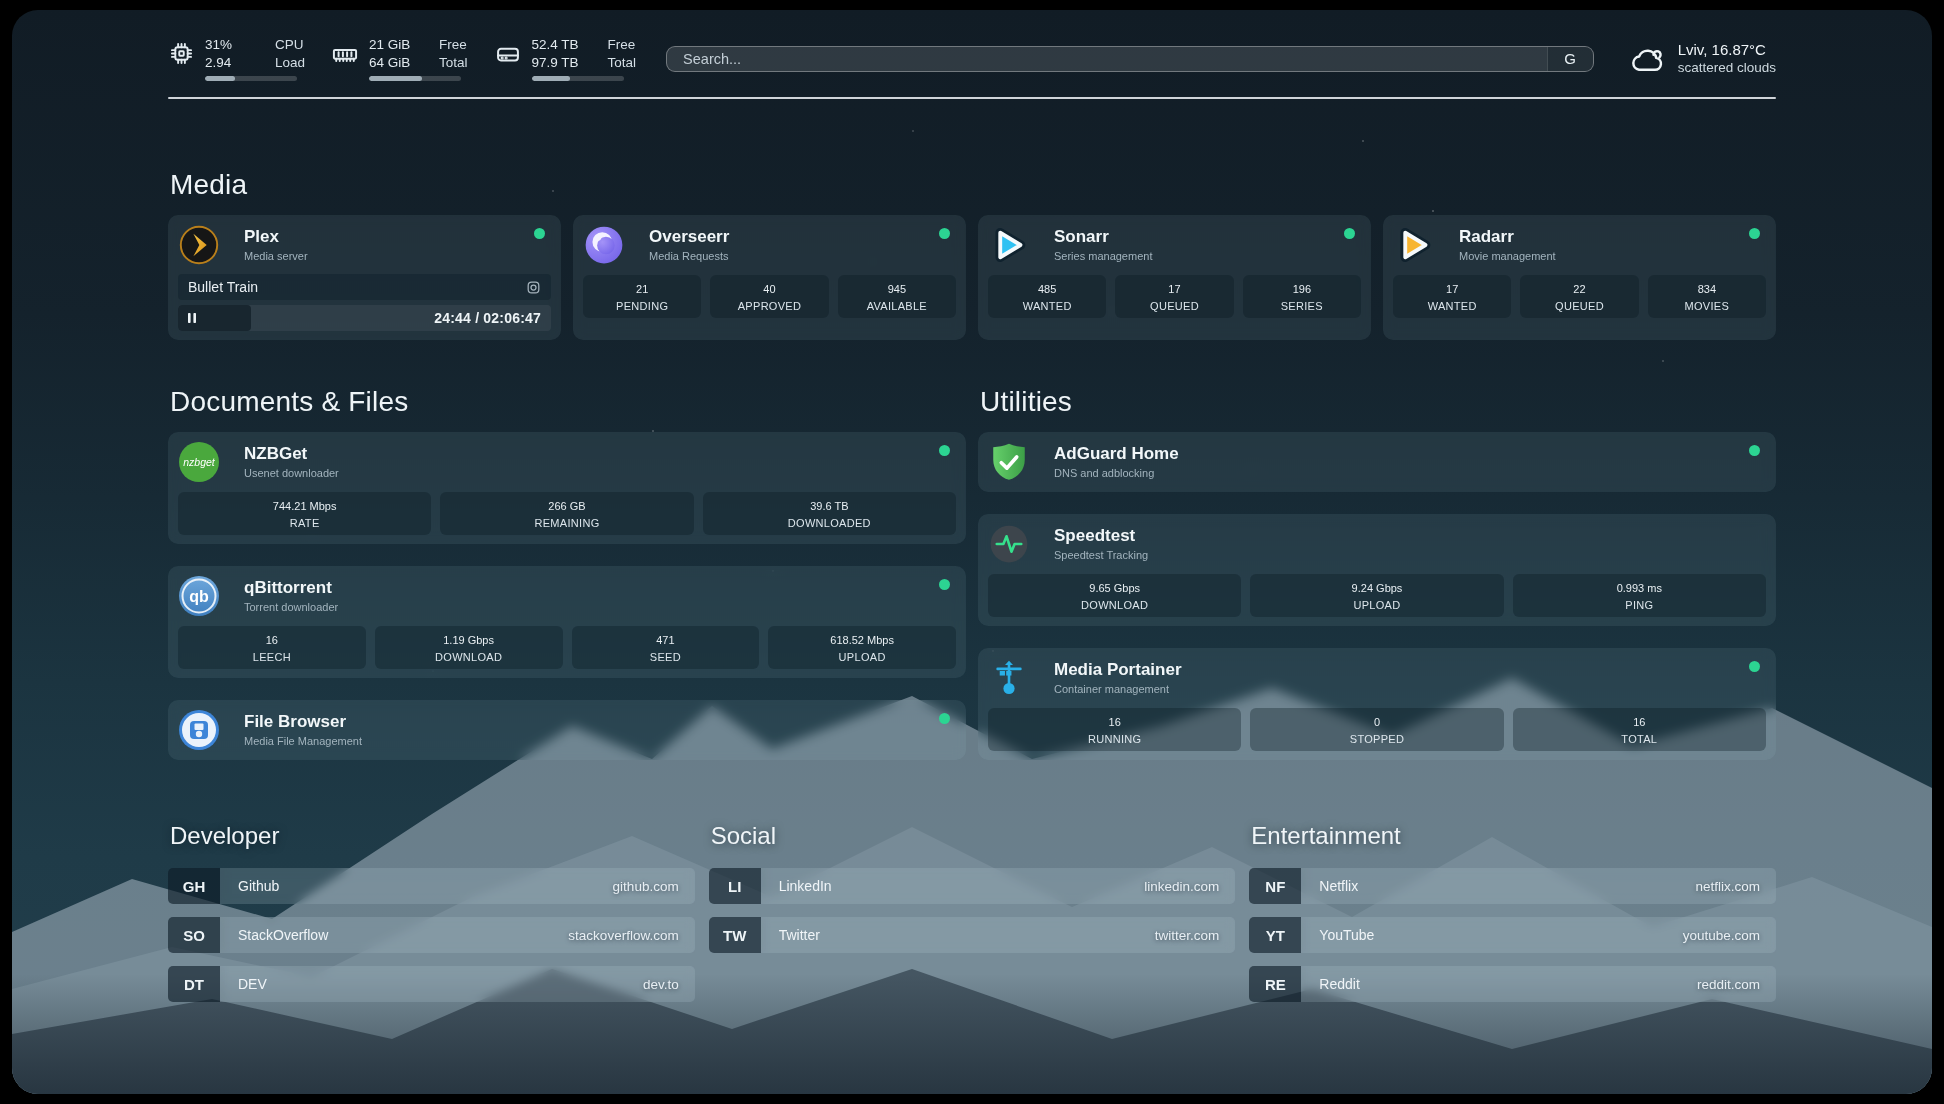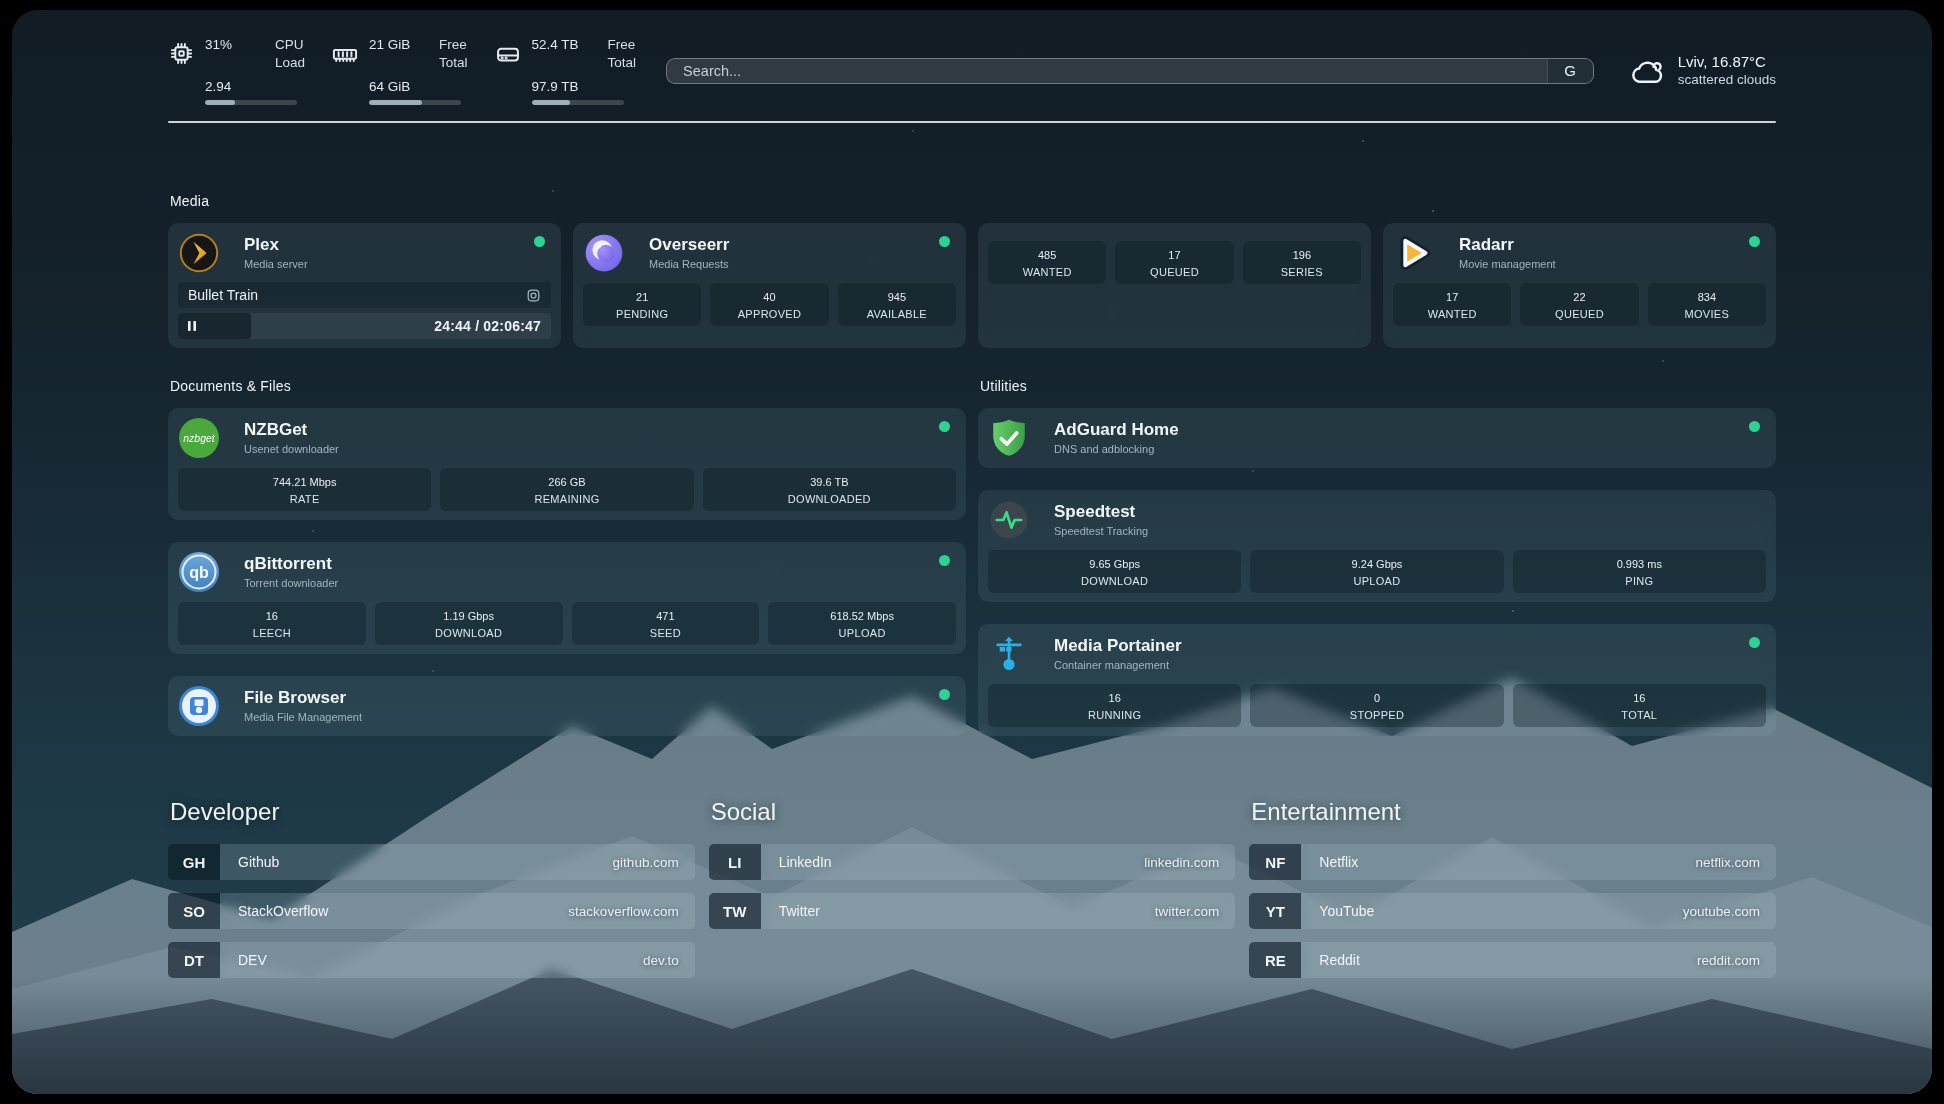--- a/index.html
+++ b/index.html
@@ -24,41 +24,41 @@
       860px 250px 0 0 rgba(255,255,255,.22), 1350px 130px 0 0 rgba(255,255,255,.25);
   }
   .content { position:relative; width:1608px; margin:0 auto; color:#eaf1f5; }
 
   
   .topbar { display:flex; align-items:center; padding-top:26px; }
   .resources { display:flex; align-items:center; gap:26px; }
   .res { display:flex; align-items:flex-start; gap:10px; }
   .res-icon { margin-top:4px; line-height:0; }
   .res-cols { display:flex; gap:16px; font-size:13.5px; line-height:18px; color:#e2eaef; }
-  .res-vals { display:flex; flex-direction:column; min-width:54px;gap:24px; }
+  .res-vals { display:flex; flex-direction:column; min-width:54px; }
   .res-labels { display:flex; flex-direction:column; color:#d5dfe6; }
   .res-bar { width:92px; height:5px; margin-top:4px; border-radius:3px; background:rgba(255,255,255,0.18); overflow:hidden; }
   .res-fill { height:100%; border-radius:3px; background:#9fadb6; }
 
   .searchwrap { flex:1; display:flex; align-items:stretch; margin:0 34px 0 30px; height:26px;
     background:rgba(255,255,255,0.13); border:1px solid rgba(255,255,255,0.32); border-radius:9px; overflow:hidden; }
   .searchwrap input { flex:1; background:transparent; border:none; outline:none; padding:0 16px;
     color:#eef4f7; font-size:14.5px; font-family:inherit; }
   .searchwrap input::placeholder { color:#c3ced6; }
   .gbtn { width:46px; border:none; border-left:1px solid rgba(255,255,255,0.15); cursor:pointer;
     background:rgba(10,22,32,0.32); color:#e8f0f4; font-size:15px; font-family:inherit; }
 
   .weather { display:flex; align-items:center; gap:12px; }
   .weather-temp { font-size:15px; line-height:19px; color:#f0f5f8; }
   .weather-cond { font-size:13.5px; line-height:18px; color:#cdd8de; }
 
   .divider { height:2px; margin-top:16px; background:#e9eef2; opacity:.88; border-radius:1px; }
 
   
-  h2.sec { font-size:14px; font-weight:500; color:#eef4f7; margin:0 0 14px 2px; letter-spacing:.2px; }
+  h2.sec { font-size:28px; font-weight:500; color:#eef4f7; margin:16px 0 14px 2px; letter-spacing:.2px; }
   .media-sec { margin-top:70px; }
   .grid4 { display:grid; grid-template-columns:repeat(4,1fr); gap:12px; }
 
   .card { background:rgba(166,205,219,0.10); border-radius:10px; padding:9px 10px; backdrop-filter:blur(6px); }
   .card-head { display:flex; align-items:center; gap:24px; }
   .svc-icon { width:42px; height:42px; flex:0 0 42px; line-height:0; }
   .svc-icon svg { width:42px; height:42px; }
   .svc-name { font-size:17px; font-weight:600; color:#f2f7f9; line-height:22px; }
   .svc-desc { font-size:11px; color:#a3b4be; line-height:17px; }
   .dot { width:11px; height:11px; border-radius:50%; background:#2cd492; margin:4px 6px auto auto; flex:0 0 11px; }
@@ -287,20 +287,33 @@
               <div class="stat-l">APPROVED</div>
             </div>
             <div class="stat">
               <div class="stat-v">945</div>
               <div class="stat-l">AVAILABLE</div>
             </div>
           </div>
         </div>
 
         <div class="card">
+          <div class="card-head">
+            <span class="svc-icon">
+              <svg viewBox="0 0 24 24">
+                <path d="M7 5 L18.6 12 L7 19 Z" fill="none" stroke="#10222e" stroke-width="5.5" stroke-linejoin="round"></path>
+                <path d="M7 5 L18.6 12 L7 19 Z" fill="#2fc1f2" stroke="#f5f9fb" stroke-width="2.2" stroke-linejoin="round"></path>
+              </svg>
+            </span>
+            <div class="svc-text">
+              <div class="svc-name">Sonarr</div>
+              <div class="svc-desc">Series management</div>
+            </div>
+            <span class="dot"></span>
+          </div>
           <div class="stats">
             <div class="stat">
               <div class="stat-v">485</div>
               <div class="stat-l">WANTED</div>
             </div>
             <div class="stat">
               <div class="stat-v">17</div>
               <div class="stat-l">QUEUED</div>
             </div>
             <div class="stat">

